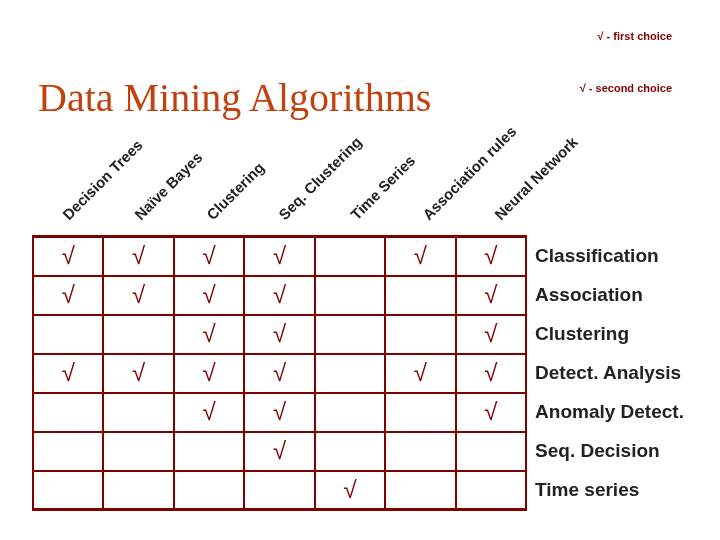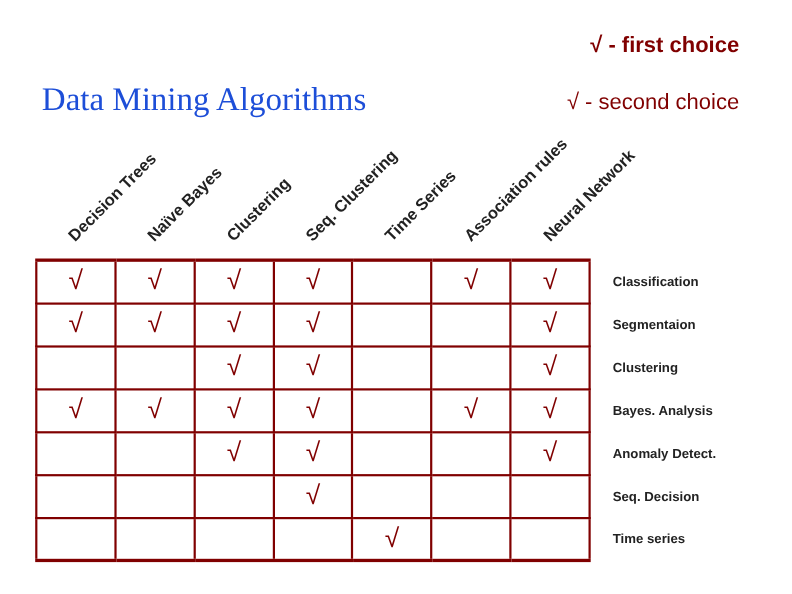--- a/index.html
+++ b/index.html
@@ -10,31 +10,31 @@
     background: #fff;
     font-family: "Times New Roman", Times, serif;
     position: relative;
     overflow: hidden;
   }
   .legend1, .legend2 {
     position: absolute;
     font-family: Arial, Helvetica, sans-serif;
     color: #800000;
     font-weight: bold;
-    font-size: 20px;
+    font-size: 11px;
     white-space: nowrap;
   }
   .legend1 { top: 30px; right: 48px; }
-  .legend2 { top: 82px; right: 48px; font-weight: normal; }
+  .legend2 { top: 82px; right: 48px; font-weight: bold; }
   .title {
     position: absolute;
     top: 74px;
     left: 38px;
-    font-size: 30px;
-    color: #1d4ed8;
+    font-size: 40px;
+    color: #c2410c;
   }
   .chart {
     position: absolute;
     top: 115px;
     left: 32px;
     width: 655px;
   }
   .colheads {
     height: 120px;
     display: flex;
@@ -68,24 +68,24 @@
     vertical-align: middle;
     font-family: Arial, Helvetica, sans-serif;
     font-size: 24px;
     color: #800000;
   }
   td.cell.first { border-left-width: 3px; }
   td.cell.last { border-right-width: 3px; }
   tr.firstrow td.cell { border-top-width: 3px; }
   tr.lastrow td.cell { border-bottom-width: 3px; }
   td.rowlabel {
-    padding-left: 20px;
+    padding-left: 8px;
     font-family: Arial, Helvetica, sans-serif;
     font-weight: bold;
-    font-size: 12px;
+    font-size: 19px;
     color: #222;
     white-space: nowrap;
     text-align: left;
     width: 150px;
   }
 </style>
 </head>
 <body>
 
 <div class="legend1">√ - first choice</div>
@@ -130,41 +130,41 @@
       <td class="rowlabel">Classification</td>
     </tr>
     <tr>
       <td class="cell first">√</td>
       <td class="cell">√</td>
       <td class="cell">√</td>
       <td class="cell">√</td>
       <td class="cell"></td>
       <td class="cell"></td>
       <td class="cell last">√</td>
-      <td class="rowlabel">Segmentaion</td>
+      <td class="rowlabel">Association</td>
     </tr>
     <tr>
       <td class="cell first"></td>
       <td class="cell"></td>
       <td class="cell">√</td>
       <td class="cell">√</td>
       <td class="cell"></td>
       <td class="cell"></td>
       <td class="cell last">√</td>
       <td class="rowlabel">Clustering</td>
     </tr>
     <tr>
       <td class="cell first">√</td>
       <td class="cell">√</td>
       <td class="cell">√</td>
       <td class="cell">√</td>
       <td class="cell"></td>
       <td class="cell">√</td>
       <td class="cell last">√</td>
-      <td class="rowlabel">Bayes. Analysis</td>
+      <td class="rowlabel">Detect. Analysis</td>
     </tr>
     <tr>
       <td class="cell first"></td>
       <td class="cell"></td>
       <td class="cell">√</td>
       <td class="cell">√</td>
       <td class="cell"></td>
       <td class="cell"></td>
       <td class="cell last">√</td>
       <td class="rowlabel">Anomaly Detect.</td>

